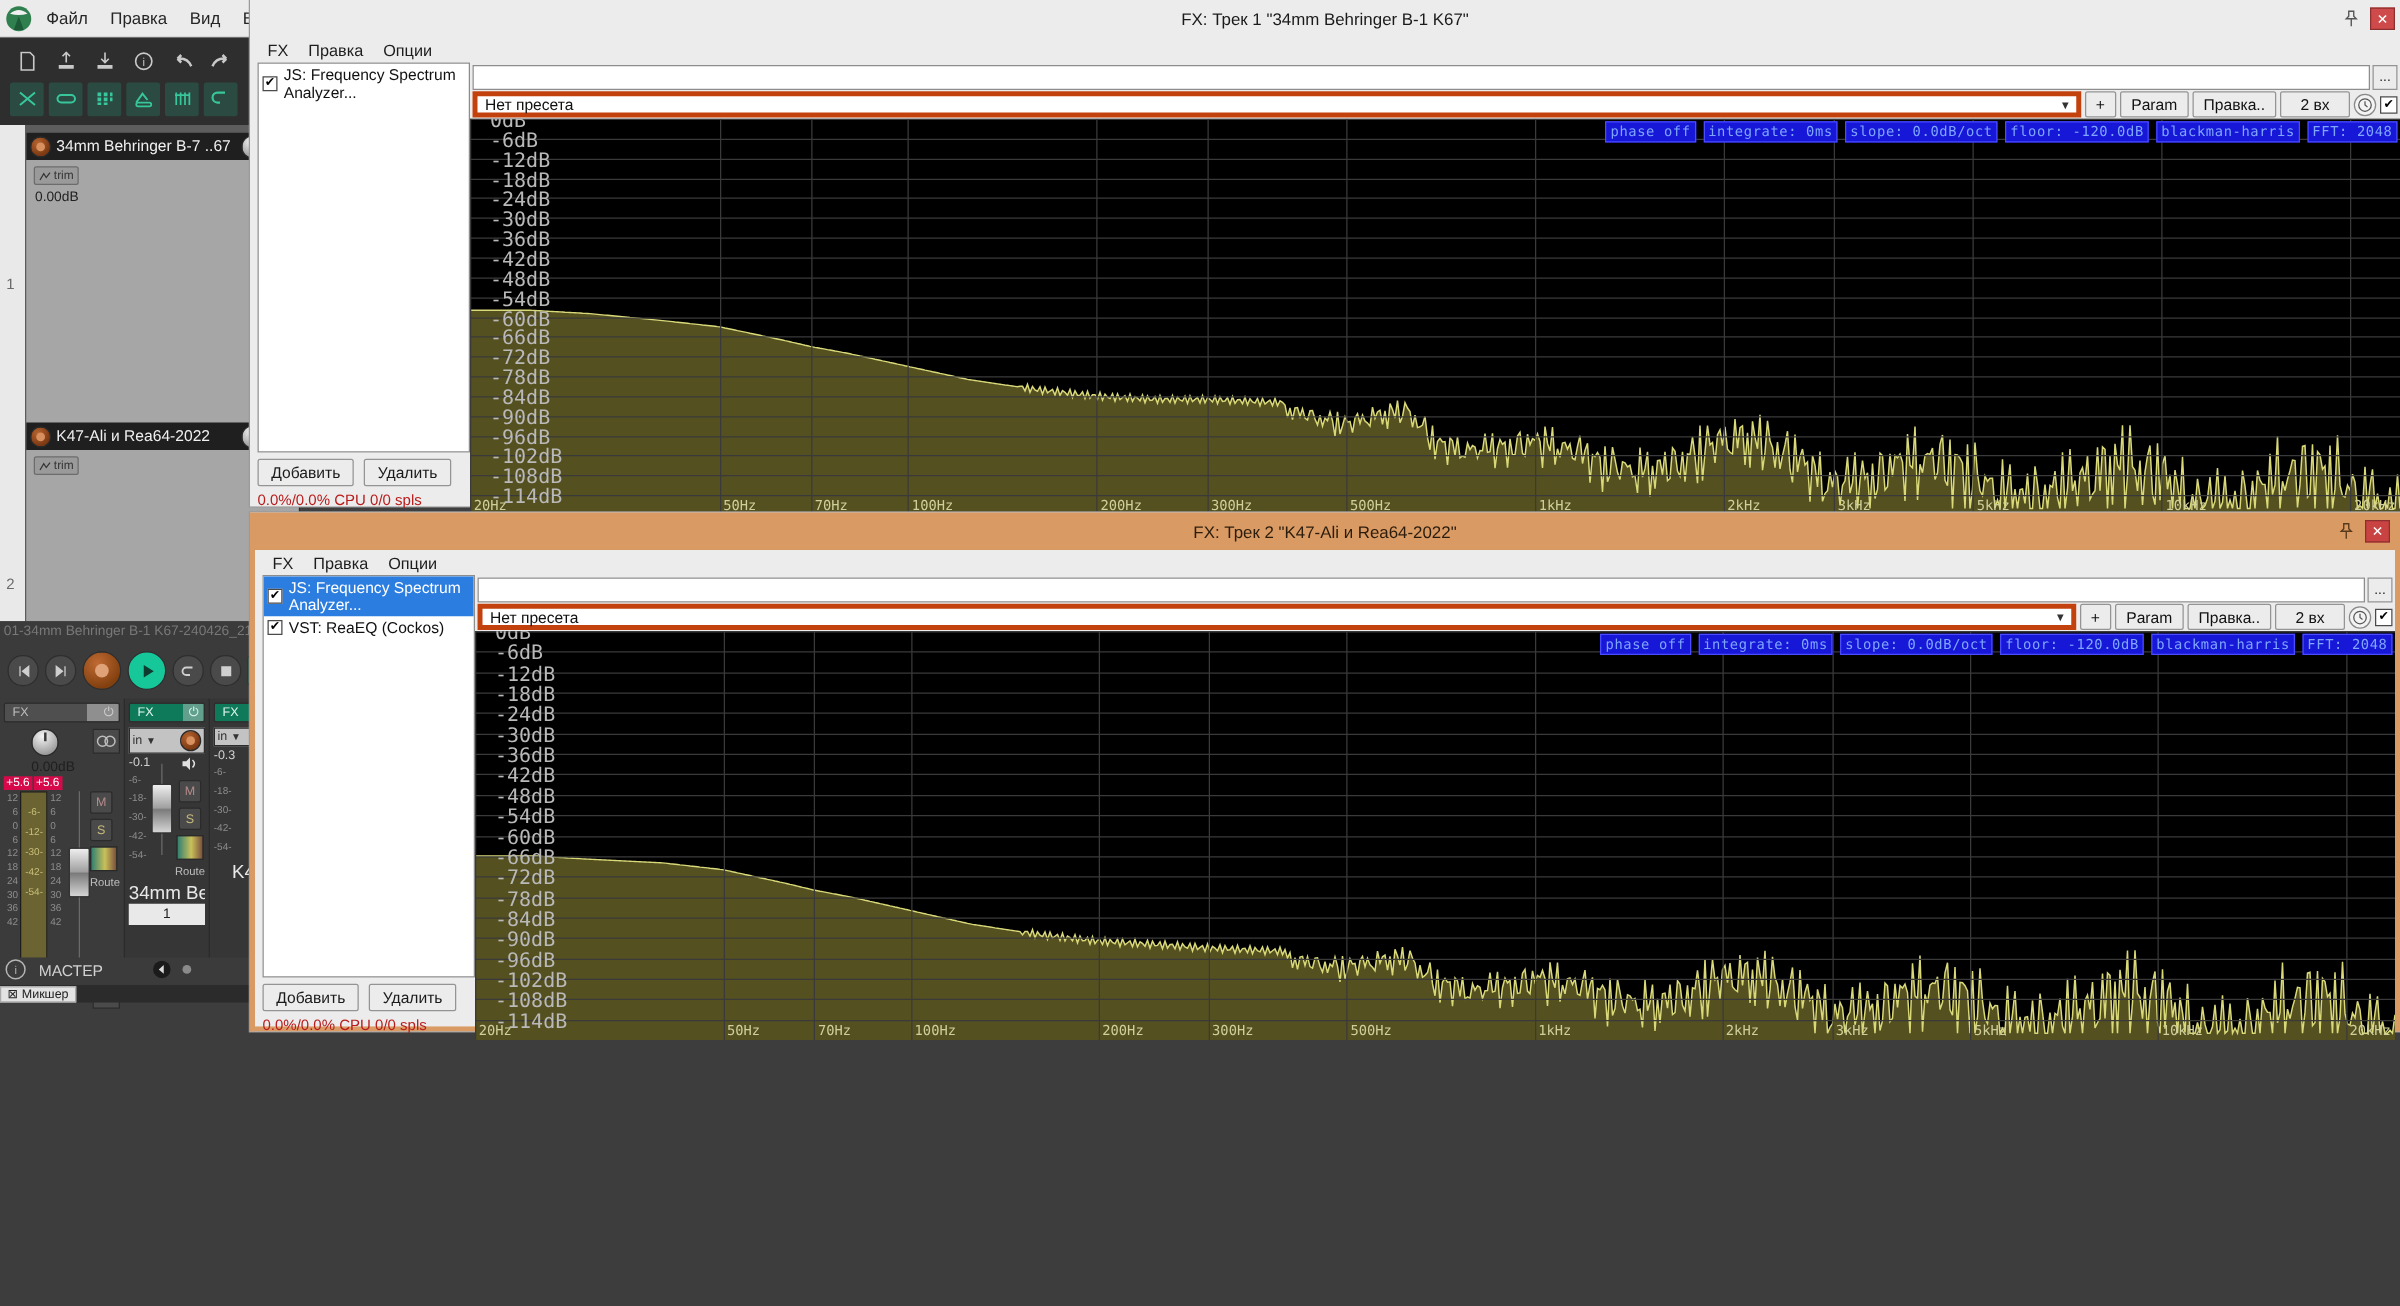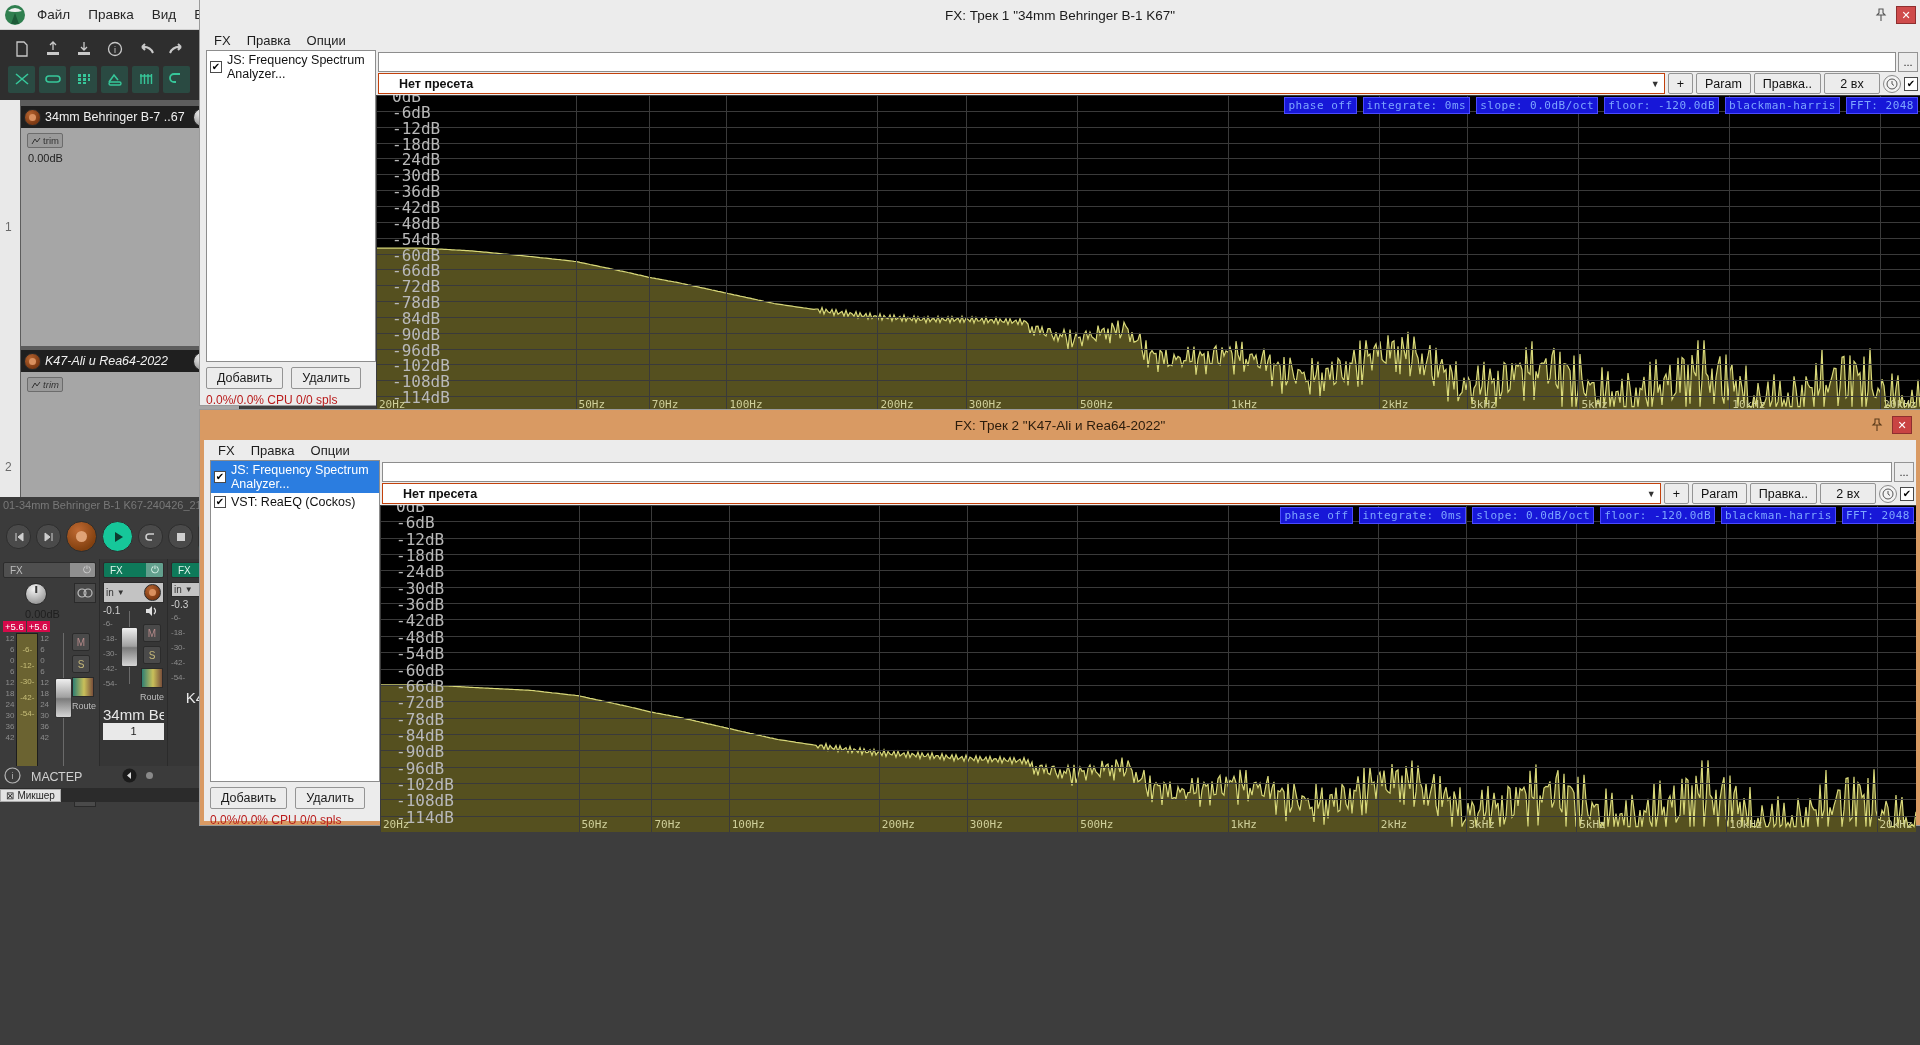--- a/index.html
+++ b/index.html
@@ -189,22 +189,22 @@
     color:#1a1a1a; padding:3px 10px; min-width:60px; text-align:center;
   }
   .cpu-line { font-size:12px; color:#b91c1c; margin-top:4px; }
   .fx-right { flex:1 1 auto; background:#ececec; }
   .preset-top { height:22px; padding:2px 2px 0 2px; display:flex; gap:2px;}
   .preset-input { flex:1 1 auto; background:#fff;border:1px solid #8d8d8d; }
   .dots-btn { width:20px;background:#ececec;border:1px solid #949494;font-size:11px;
               display:flex;align-items:center;justify-content:center;color:#222;}
   .preset-row { height:23px; display:flex; align-items:stretch; gap:3px; padding:1px 2px;}
   .combo {
-    flex:1 1 auto; background:#fff;border:1px solid #c2410c; position:relative;
-    font-size:12.5px;color:#111;padding:2px 20px;display:flex;align-items:center;font-weight:bold;
+    flex:1 1 auto; background:#fff;border:4px solid #c2410c; position:relative;
+    font-size:12.5px;color:#111;padding:2px 6px;display:flex;align-items:center;
   }
   .combo .caret{position:absolute;right:4px;top:50%;transform:translateY(-50%);font-size:9px;color:#333;}
   .pbtn { background:#ececec;border:1px solid #949494;border-radius:2px;font-size:12.5px;color:#111;
           display:flex;align-items:center;justify-content:center;padding:0 8px;}
   .uiround{width:18px;height:18px;border-radius:9px;border:1px solid #8a8a8a;background:#f3f3f3;
            display:flex;align-items:center;justify-content:center;align-self:center;}
 
   
   .analyzer { position:relative; background:#000; overflow:hidden; }
   .badges { position:absolute; right:2px; top:2px; display:flex; gap:6px; z-index:6; }
@@ -355,21 +355,21 @@
         </div>
         <div class="trim-btn">
           <svg width="10" height="8" viewBox="0 0 10 8">
               <path d="M1 7 L4 2 L6 5 L9 1" stroke="#333" stroke-width="1" fill="none"></path>
             </svg>
           <span>trim</span>
         </div>
         <div class="track-db">0.00dB</div>
       </div>
 
-      <div class="track" style="top:250px; bottom:0;font-style:italic;">
+      <div class="track" style="top:238px; bottom:0;">
         <div class="track-head">
           <div class="rec-btn">
               <i></i>
             </div>
           <div class="track-name">K47-Ali и Rea64-2022</div>
           <div class="knob"></div>
           <div class="fx-btn">FX</div>
         </div>
         <div class="trim-btn">
           <svg width="10" height="8" viewBox="0 0 10 8">

